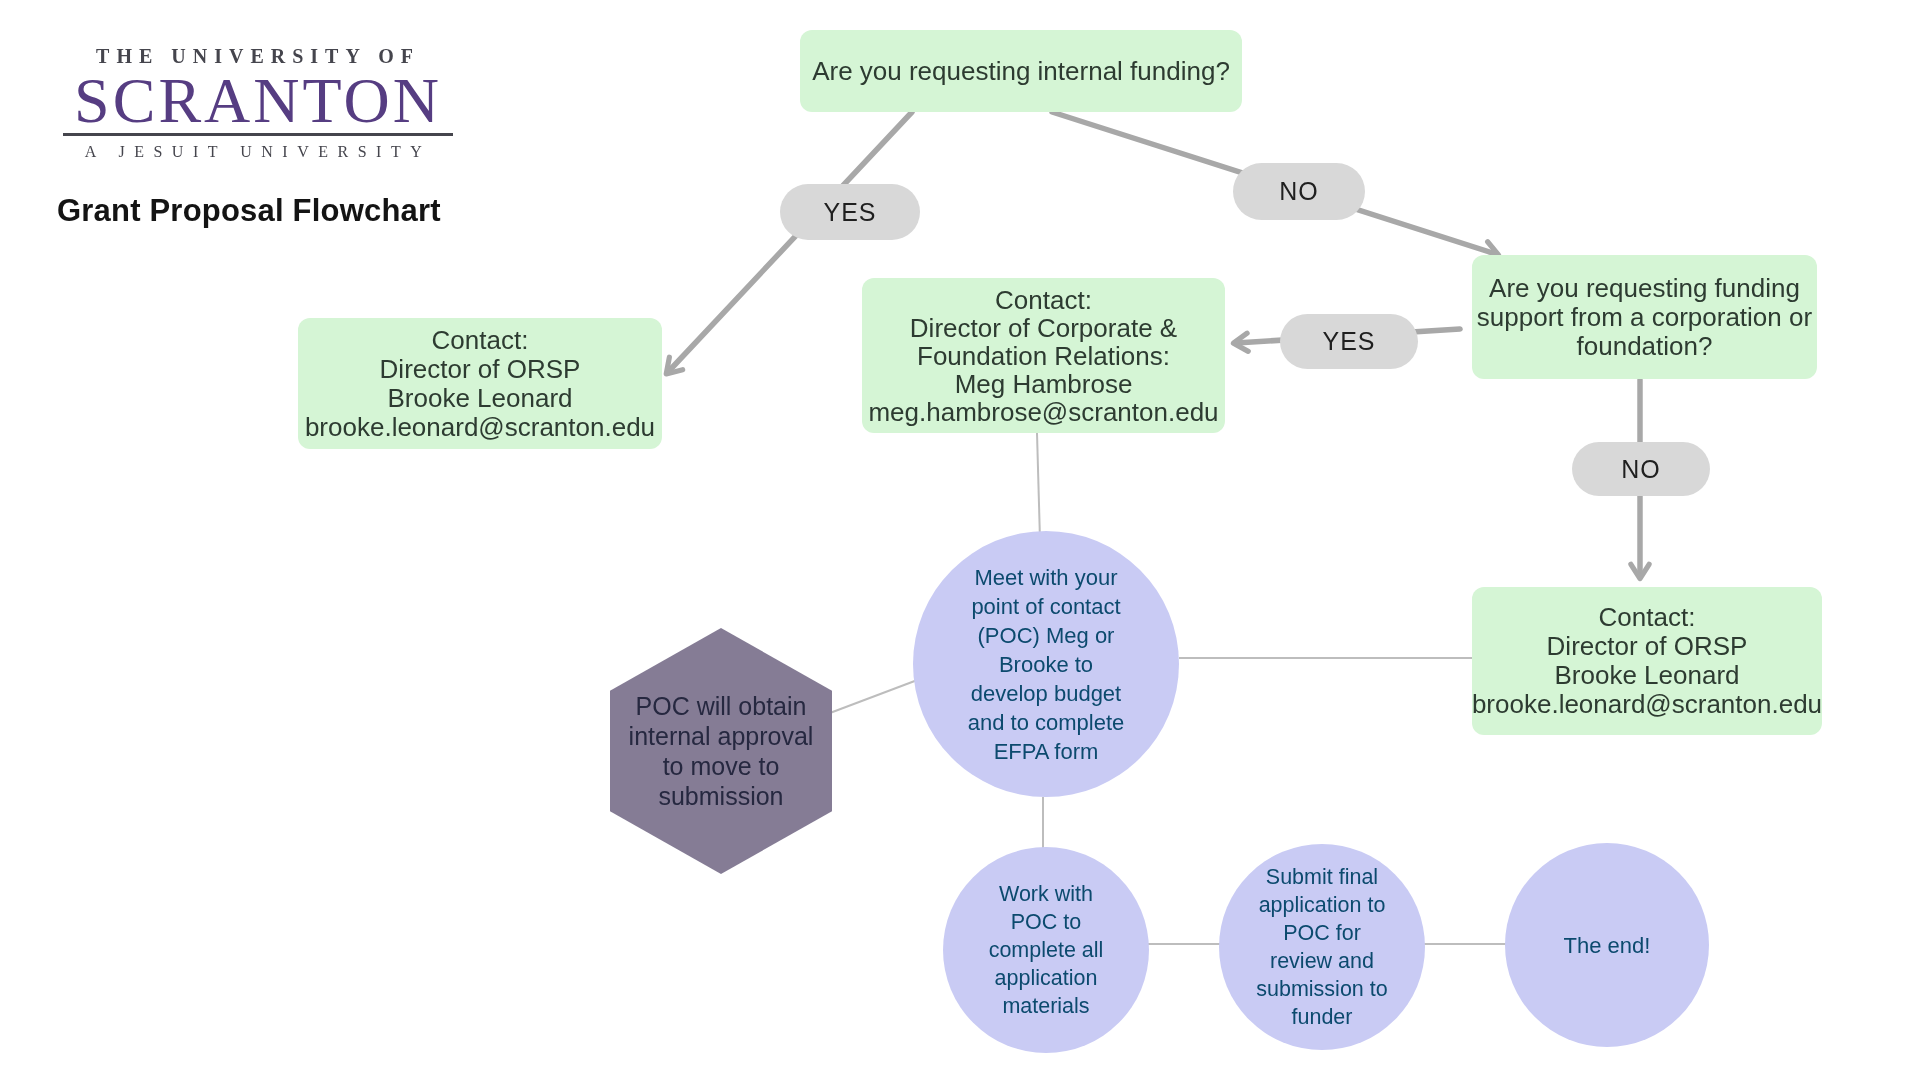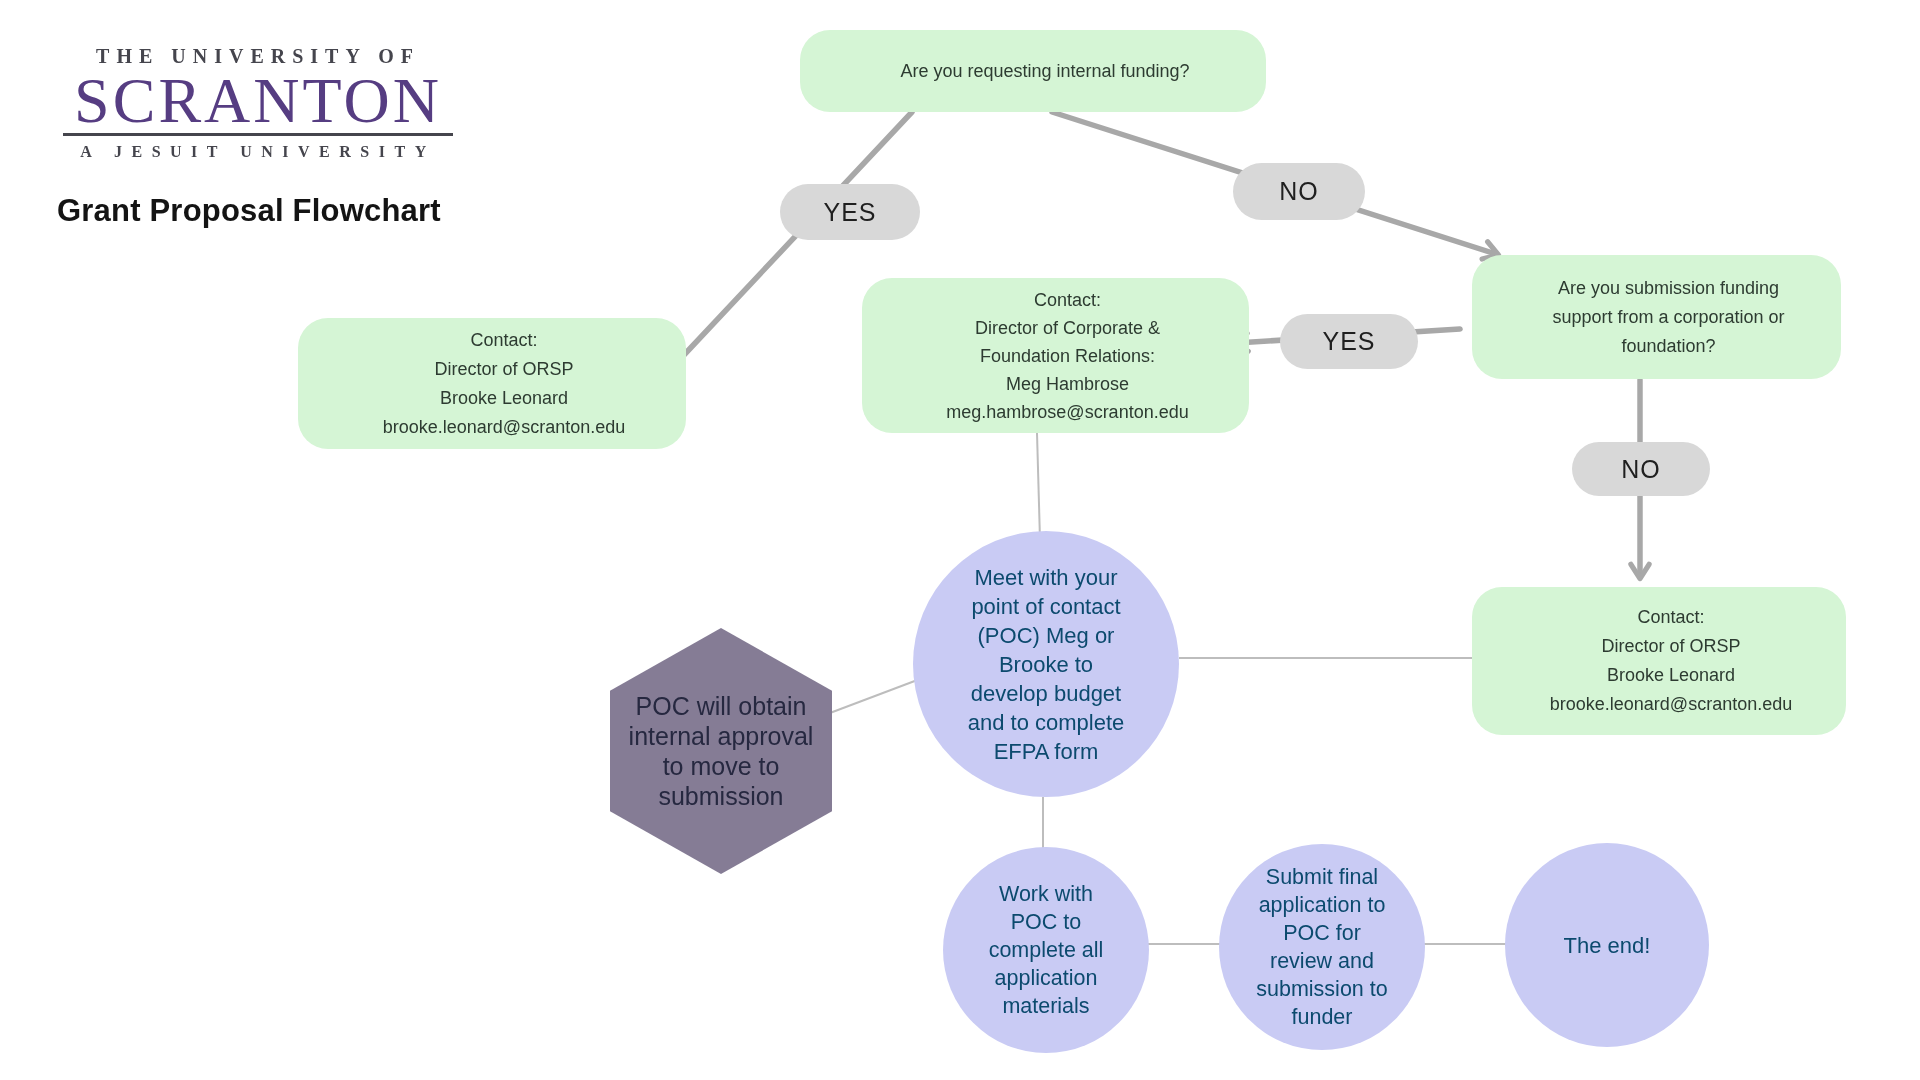--- a/index.html
+++ b/index.html
@@ -15,35 +15,35 @@
     font-family:"Liberation Serif","DejaVu Serif",serif;
     font-size:20px;letter-spacing:7px;color:#45454d;font-weight:600;white-space:nowrap;
   }
   .logo-name{
     font-family:"Liberation Serif","DejaVu Serif",serif;
     font-size:64px;line-height:1.02;letter-spacing:3px;color:#563d82;font-weight:500;white-space:nowrap;
   }
   .logo-rule{border-top:3px solid #45454d;margin:0px 6px 7px 6px;height:0;}
   .logo-bottom{
     font-family:"Liberation Serif","DejaVu Serif",serif;
-    font-size:16px;letter-spacing:9.5px;color:#45454d;font-weight:700;white-space:nowrap;
+    font-size:16px;letter-spacing:9.5px;color:#45454d;font-weight:400;white-space:nowrap;
   }
   .page-title{
     position:absolute;left:57px;top:193px;margin:0;
     font-size:31px;font-weight:700;color:#141414;letter-spacing:0.2px;
   }
 
   
   .node{
     position:absolute;display:flex;align-items:center;justify-content:center;
     text-align:center;white-space:pre-line;
   }
   .green{
-    background:#d5f5d5;color:#2d3b31;border-radius:30px;
-    font-size:18px;line-height:29px;padding-left:24px;
+    background:#d5f5d5;color:#2d3b31;border-radius:12px;
+    font-size:26px;line-height:29px;
   }
   .pill{
     background:#d8d8d8;color:#1f1f1f;border-radius:30px;
     font-size:25px;letter-spacing:1px;
   }
   .circle{
     background:#c9cbf4;color:#0c4a6e;border-radius:50%;
     font-size:22px;line-height:29px;
   }
   .hexagon{
@@ -112,21 +112,21 @@
 Director of ORSP
 Brooke Leonard
 brooke.leonard@scranton.edu</div>
 
   <div class="node green box-cfr">Contact:
 Director of Corporate &amp;
 Foundation Relations:
 Meg Hambrose
 meg.hambrose@scranton.edu</div>
 
-  <div class="node green q2">Are you submission funding
+  <div class="node green q2">Are you requesting funding
 support from a corporation or
 foundation?</div>
 
   <div class="node pill pill-yes2">YES</div>
 
   <div class="node pill pill-no2">NO</div>
 
   <div class="node green box-orsp-right">Contact:
 Director of ORSP
 Brooke Leonard

